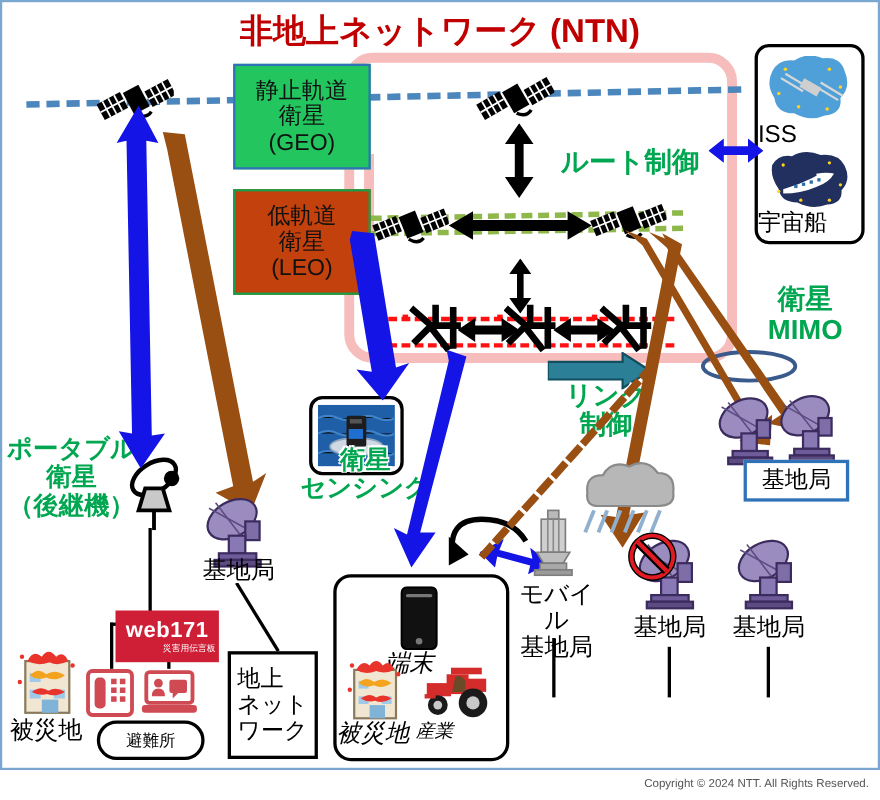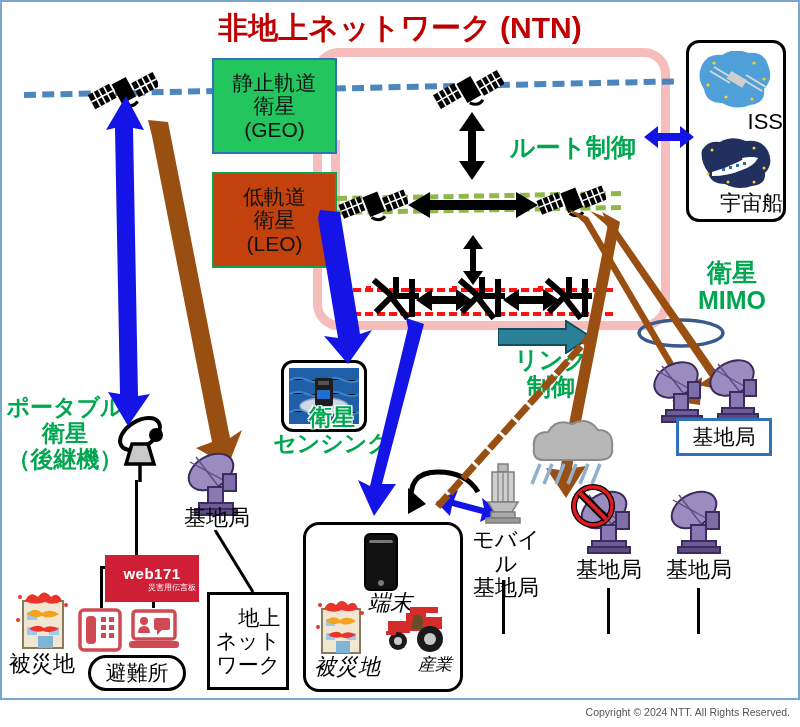--- a/index.html
+++ b/index.html
@@ -80,38 +80,38 @@
 
   #lbl-route   { left:496px; top:133px; width:140px; font-size:25px; text-align:right; }
   #lbl-link    { left:508px; top:347px; width:86px;  font-size:24px; }
   #lbl-mimo    { left:668px; top:258px; width:128px; font-size:25px; }
   #lbl-portable{ left:2px;   top:395px; width:126px; font-size:23px; }
   #lbl-sensing { left:270px; top:405px; width:124px; font-size:23px; }
 
   
   .kbox { border:3px solid #000; background:#fff;
           display:flex; align-items:center; justify-content:center;
-          text-align:right; line-height:1.12; color:#000; }
+          text-align:left; line-height:1.12; color:#000; }
   #box-ground  { left:207px; top:592px; width:82px;  height:98px; font-size:21px; }
   #box-mobilenet{left:463px; top:634px; width:320px; height:50px; font-size:23px; }
   #box-terminal{ left:303px; top:522px; width:160px; height:170px; border-radius:16px;font-style:italic; }
   #box-space   { left:686px; top:40px;  width:100px; height:182px; border-radius:13px; }
   #box-bs-right{ left:676px; top:418px; width:96px;  height:38px;
                  border:3px solid #2f72b8; font-size:21px; }
   #box-shelter { left:88px; top:655px; width:98px; height:36px;
                  border:3px solid #000; border-radius:18px; background:#fff;
-                 display:flex; align-items:center; justify-content:center; font-size:21px; }
+                 display:flex; align-items:center; justify-content:center; font-size:15px; }
 
   
   #web171 {
     left:105px; top:555px; width:94px; height:47px; background:#cf1f36;
     display:flex; flex-direction:column; align-items:center; justify-content:center;
     color:#fff;
   }
-  #web171-main { font-size:15px; font-weight:bold; letter-spacing:0.5px; line-height:1; }
+  #web171-main { font-size:20px; font-weight:bold; letter-spacing:0.5px; line-height:1; }
   #web171-sub  { font-size:8px; margin-top:3px; line-height:1;margin-left:40px; }
 
   
   .icon-cap { position:absolute; color:#000; text-align:center; line-height:1.08; }
 
   
   .vline { background:#000; width:3px; }
   .hline { background:#000; height:3px; }
 
   

